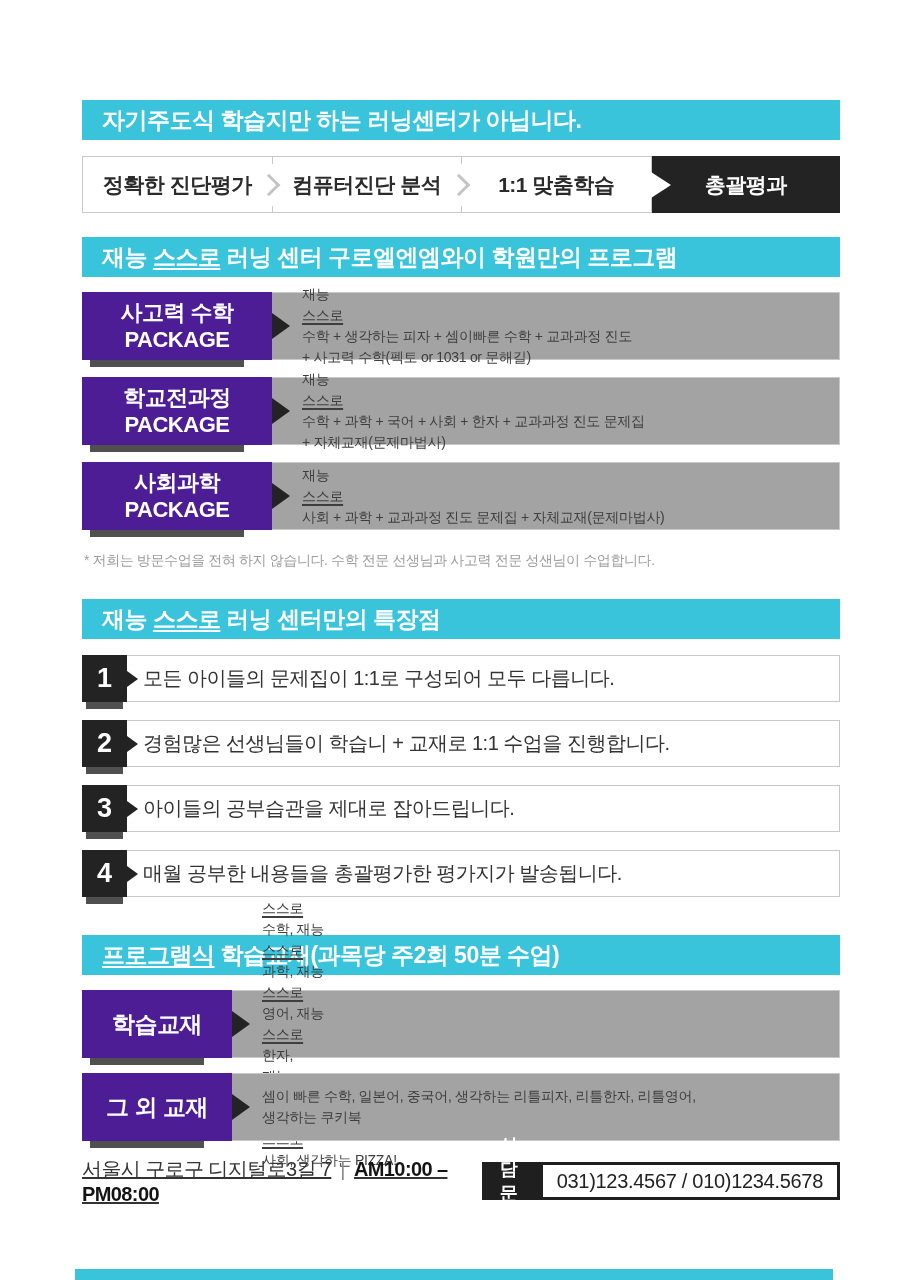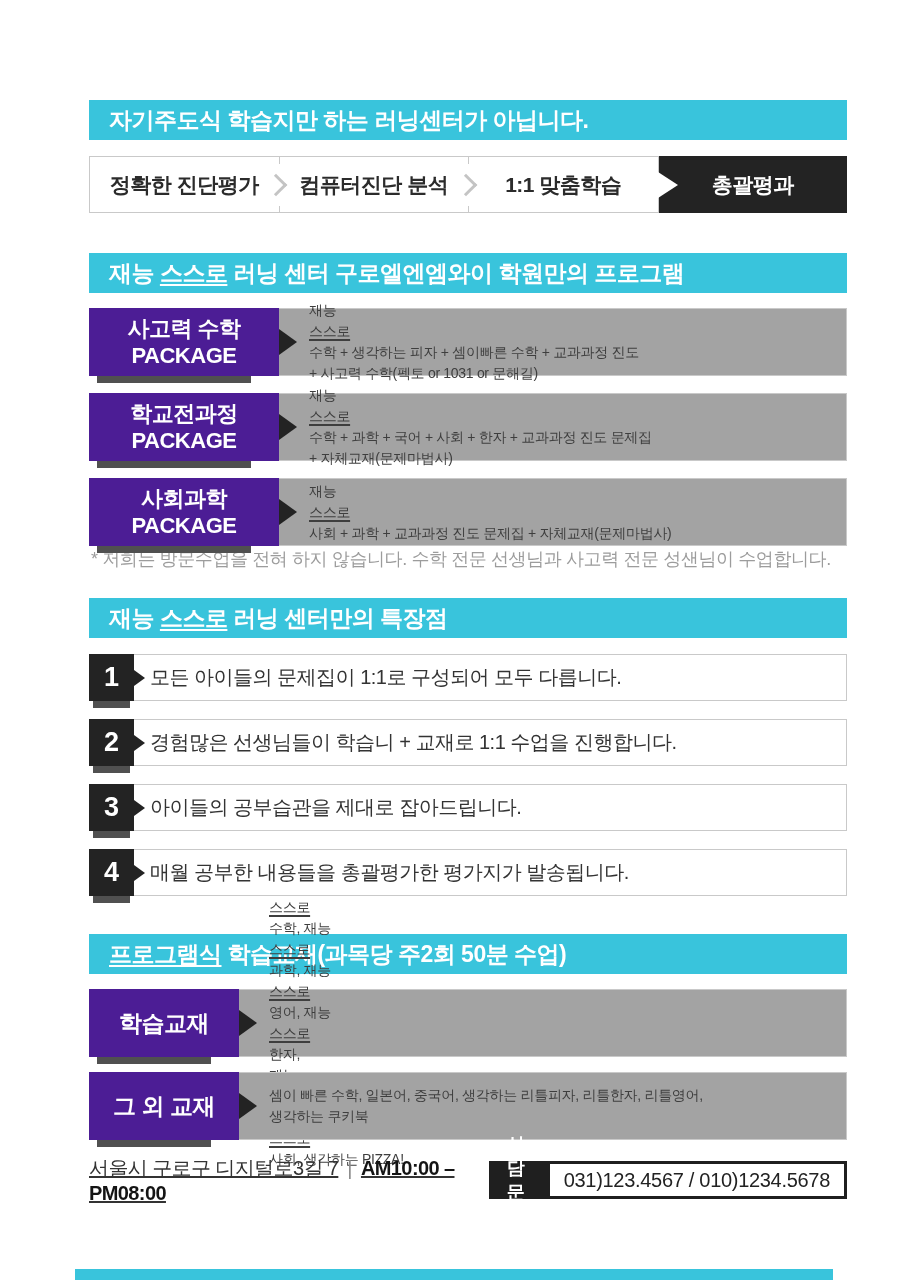--- a/index.html
+++ b/index.html
@@ -1,18 +1,18 @@
 <!DOCTYPE html>
 <html><head>
 <meta charset="utf-8">
 <style>
   html,body{margin:0;padding:0;background:#ffffff;}
   .page{position:relative;width:905px;height:1280px;background:#ffffff;overflow:hidden;
         font-family:"Liberation Sans","DejaVu Sans",sans-serif;}
-  .content{position:absolute;left:89px;top:0;width:758px;}
+  .content{position:absolute;left:82px;top:0;width:758px;}
 
   
   .banner{height:40px;background:#39c4dc;color:#ffffff;font-size:23px;font-weight:700;
           line-height:40px;padding-left:20px;letter-spacing:-0.5px;box-sizing:border-box;}
   .banner u, .desc u, u{text-decoration:underline;text-underline-offset:3px;text-decoration-thickness:1.5px;}
 
   
   .steps{position:relative;display:flex;height:57px;margin-top:16px;}
   .step{flex:1;display:flex;align-items:center;justify-content:center;background:#ffffff;
         border:1px solid #c9c9c9;font-size:21px;font-weight:700;color:#2b2b2b;letter-spacing:-0.5px;}
@@ -35,36 +35,36 @@
   .blk-label.w190{width:190px;}
   .blk-label.w150{width:150px;font-size:23px;}
   .blk-label .arrow{position:absolute;right:-18px;top:50%;transform:translateY(-50%);width:0;height:0;
              border-left:18px solid #232323;border-top:13px solid transparent;
              border-bottom:13px solid transparent;z-index:2;}
   .blk-label .fold{position:absolute;left:8px;right:28px;bottom:-7px;height:7px;background:#505050;}
   .desc{flex:1;border:1px solid #c9c9c9;border-left:none;background:#a3a3a3;display:flex;
         flex-direction:column;justify-content:center;padding-left:30px;font-size:14px;color:#3e3e3e;
         line-height:1.5;white-space:pre-line;letter-spacing:-0.3px;}
 
-  .note{font-size:18px;line-height:26px;color:#9c9c9c;letter-spacing:-0.4px;padding-left:2px;}
+  .note{margin-top:17px;font-size:14px;line-height:26px;color:#9c9c9c;letter-spacing:-0.4px;padding-left:2px;}
 
   
   .feature{position:relative;height:45px;border:1px solid #c9c9c9;background:#ffffff;
            display:flex;align-items:center;margin-top:18px;}
   .feature.first{margin-top:16px;}
   .fnum{position:relative;width:45px;height:47px;margin:-1px 0 -1px -1px;background:#232323;color:#ffffff;
         font-size:27px;font-weight:700;display:flex;align-items:center;justify-content:center;flex:none;}
   .fnum .arrow{position:absolute;right:-11px;top:50%;transform:translateY(-50%);width:0;height:0;
         border-left:11px solid #232323;border-top:8px solid transparent;border-bottom:8px solid transparent;}
   .fnum .fold{position:absolute;left:4px;right:4px;bottom:-7px;height:7px;background:#505050;}
   .ftext{margin-left:16px;font-size:20px;color:#333333;letter-spacing:-0.5px;}
 
   
   .mt-first{margin-top:100px;}
-  .mt-b2{margin-top:40px;}
+  .mt-b2{margin-top:24px;}
   .mt-b3{margin-top:26px;}
   .mt-b4{margin-top:38px;}
   .row.mat{margin-top:15px;}
 
   
   .footer{margin-top:20px;display:flex;align-items:center;height:40px;}
   .addr{font-size:20px;color:#333333;letter-spacing:-0.6px;text-decoration:underline;}
   .addr .sep{padding:0 9px;color:#8a8a8a;font-weight:400;}
   .addr .hours{font-weight:700;color:#141414;}
   .contact{margin-left:auto;display:flex;align-items:stretch;border:3px solid #1f1f1f;height:38px;box-sizing:border-box;}

